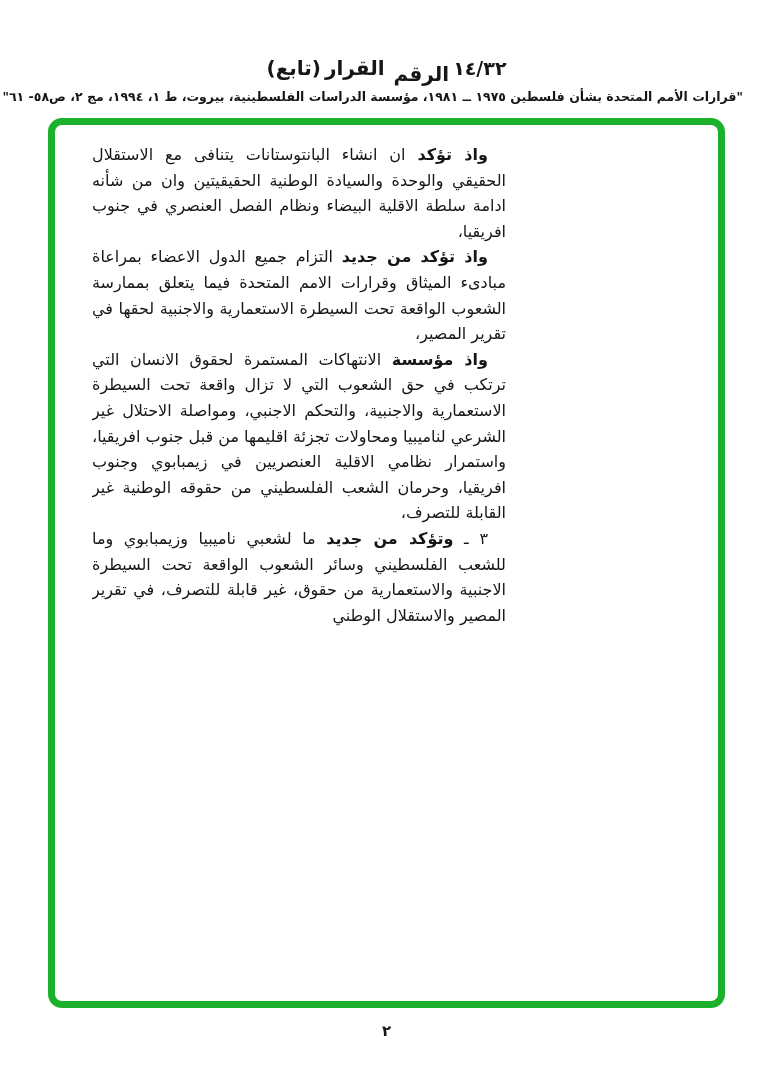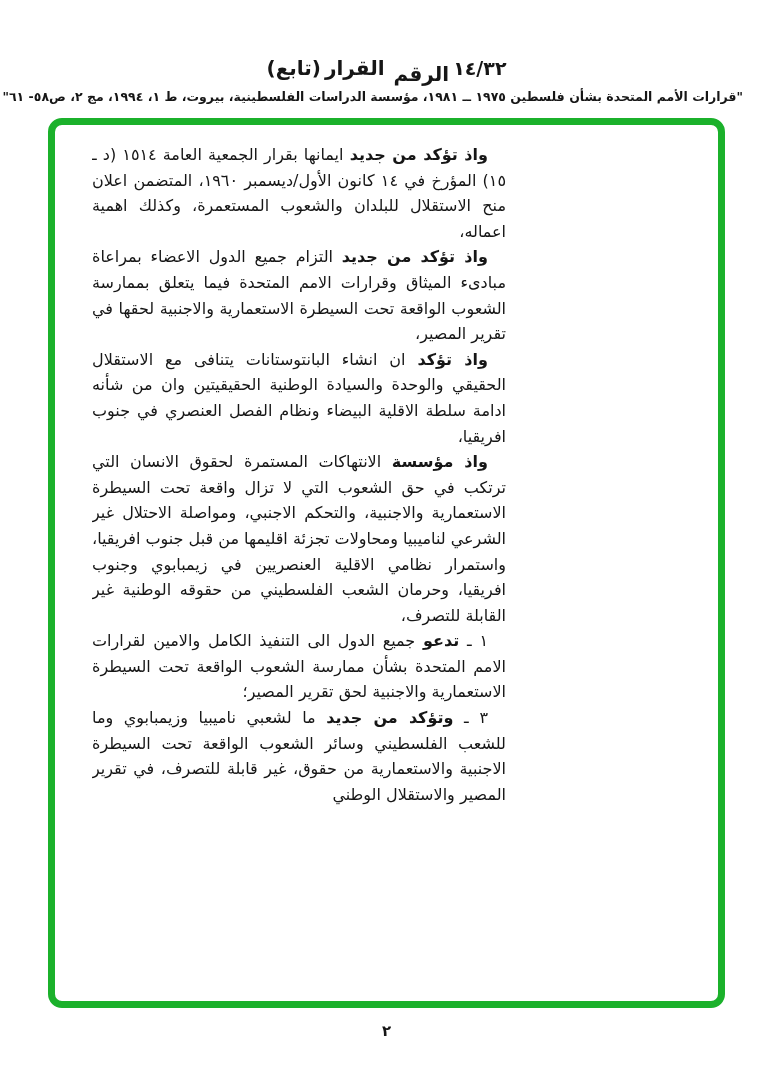--- a/index.html
+++ b/index.html
@@ -53,23 +53,21 @@
     <span class="tk tk2">القرار</span>
     <span class="tk tk3">الرقم</span>
     <span class="tk tk4">١٤/٣٢</span>
   </div>
 
   <div class="hdr-src">"قرارات الأمم المتحدة بشأن فلسطين ١٩٧٥ ــ ١٩٨١، مؤسسة الدراسات الفلسطينية، بيروت، ط ١، ١٩٩٤، مج ٢، ص٥٨- ٦١"</div>
 
   <div class="hl-border"></div>
 
   <div class="doc">
-      <p dir="rtl"><b class="plead">واذ تؤكد من جديد</b> <span>ايمانها بقرار الجمعية العامة ١٥١٤ (د ـ ١٥) المؤرخ في ١٤ كانون الأول/ديسمبر ١٩٦٠، المتضمن اعلان منح الاستقلال للبلدان والشعوب المستعمرة، وكذلك اهمية اعماله،</span></p>
+      <p dir="rtl"><b class="plead">واذ تؤكد</b> <span>ان انشاء البانتوستانات يتنافى مع الاستقلال الحقيقي والوحدة والسيادة الوطنية الحقيقيتين وان من شأنه ادامة سلطة الاقلية البيضاء ونظام الفصل العنصري في جنوب افريقيا،</span></p>
       <p dir="rtl"><b class="plead">واذ تؤكد من جديد</b> <span>التزام جميع الدول الاعضاء بمراعاة مبادىء الميثاق وقرارات الامم المتحدة فيما يتعلق بممارسة الشعوب الواقعة تحت السيطرة الاستعمارية والاجنبية لحقها في تقرير المصير،</span></p>
-      <p dir="rtl"><b class="plead">واذ تؤكد</b> <span>ان انشاء البانتوستانات يتنافى مع الاستقلال الحقيقي والوحدة والسيادة الوطنية الحقيقيتين وان من شأنه ادامة سلطة الاقلية البيضاء ونظام الفصل العنصري في جنوب افريقيا،</span></p>
       <p dir="rtl"><b class="plead">واذ مؤسسة</b> <span>الانتهاكات المستمرة لحقوق الانسان التي ترتكب في حق الشعوب التي لا تزال واقعة تحت السيطرة الاستعمارية والاجنبية، والتحكم الاجنبي، ومواصلة الاحتلال غير الشرعي لناميبيا ومحاولات تجزئة اقليمها من قبل جنوب افريقيا، واستمرار نظامي الاقلية العنصريين في زيمبابوي وجنوب افريقيا، وحرمان الشعب الفلسطيني من حقوقه الوطنية غير القابلة للتصرف،</span></p>
-      <p dir="rtl"><span class="pnum">١ ـ </span><b class="plead">تدعو</b> <span>جميع الدول الى التنفيذ الكامل والامين لقرارات الامم المتحدة بشأن ممارسة الشعوب الواقعة تحت السيطرة الاستعمارية والاجنبية لحق تقرير المصير؛</span></p>
       <p dir="rtl"><span class="pnum">٣ ـ </span><b class="plead">وتؤكد من جديد</b> <span>ما لشعبي ناميبيا وزيمبابوي وما للشعب الفلسطيني وسائر الشعوب الواقعة تحت السيطرة الاجنبية والاستعمارية من حقوق، غير قابلة للتصرف، في تقرير المصير والاستقلال الوطني</span></p>
     </div>
 
   <div class="pgnum">٢</div>
 
 </div>
 
 </body></html>

